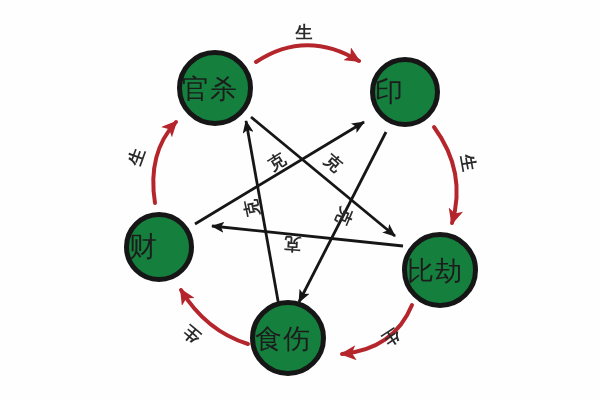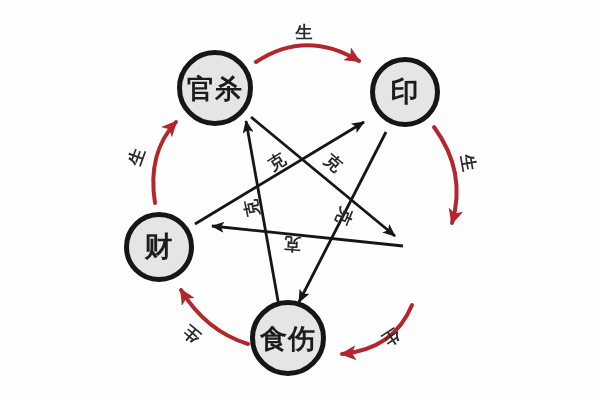--- a/index.html
+++ b/index.html
@@ -2,24 +2,24 @@
 <html><head>
 <meta charset="utf-8">
 <style>
   html,body{margin:0;padding:0;background:#ffffff;}
   .canvas{
     position:relative;width:600px;height:400px;background:#fefefe;
     font-family:"DejaVu Sans","Liberation Sans",sans-serif;overflow:hidden;
   }
   .arrow-layer{position:absolute;left:0;top:0;width:600px;height:400px;}
   .node{
-    position:absolute;box-sizing:border-box;background:#e5e5e5;
+    position:absolute;box-sizing:border-box;background:#15803d;
     border:5px solid #161616;border-radius:50%;
-    display:flex;align-items:center;justify-content:center;
-    color:#1c1c1c;font-size:27px;font-weight:700;letter-spacing:1px;
+    display:flex;align-items:center;justify-content:flex-start;
+    color:#1c1c1c;font-size:27px;font-weight:400;letter-spacing:1px;
     line-height:1;white-space:nowrap;
   }
   .edge-label{
     position:absolute;color:#2a2a2a;font-size:17px;font-weight:600;
     line-height:1;transform-origin:center center;white-space:nowrap;
   }
   .lbl-sheng-top   {left:304px;top:32px; transform:translate(-50%,-50%);}
   .lbl-sheng-right {left:468px;top:163px;transform:translate(-50%,-50%) rotate(80deg);}
   .lbl-sheng-brght {left:391px;top:337px;transform:translate(-50%,-50%) rotate(147deg);}
   .lbl-sheng-bleft {left:192px;top:334px;transform:translate(-50%,-50%) rotate(-140deg);}
@@ -61,20 +61,23 @@
       <path d="M155,203 Q147,153 176,122" marker-end="url(#mk-red)"></path>
     </g>
   </svg>
 
   <div class="node" style="left:177px;top:50px;width:76px;height:76px;">
     <span>官杀</span>
   </div>
   <div class="node" style="left:370px;top:57px;width:70px;height:70px;font-size:28px;">
     <span>印</span>
   </div>
+  <div class="node" style="left:402px;top:232px;width:76px;height:76px;">
+    <span>比劫</span>
+  </div>
   <div class="node" style="left:250px;top:300px;width:76px;height:76px;">
     <span>食伤</span>
   </div>
   <div class="node" style="left:124px;top:212px;width:70px;height:70px;font-size:28px;">
     <span>财</span>
   </div>
 
   <span class="edge-label lbl-sheng-top">生</span>
   <span class="edge-label lbl-sheng-right">生</span>
   <span class="edge-label lbl-sheng-brght">生</span>

